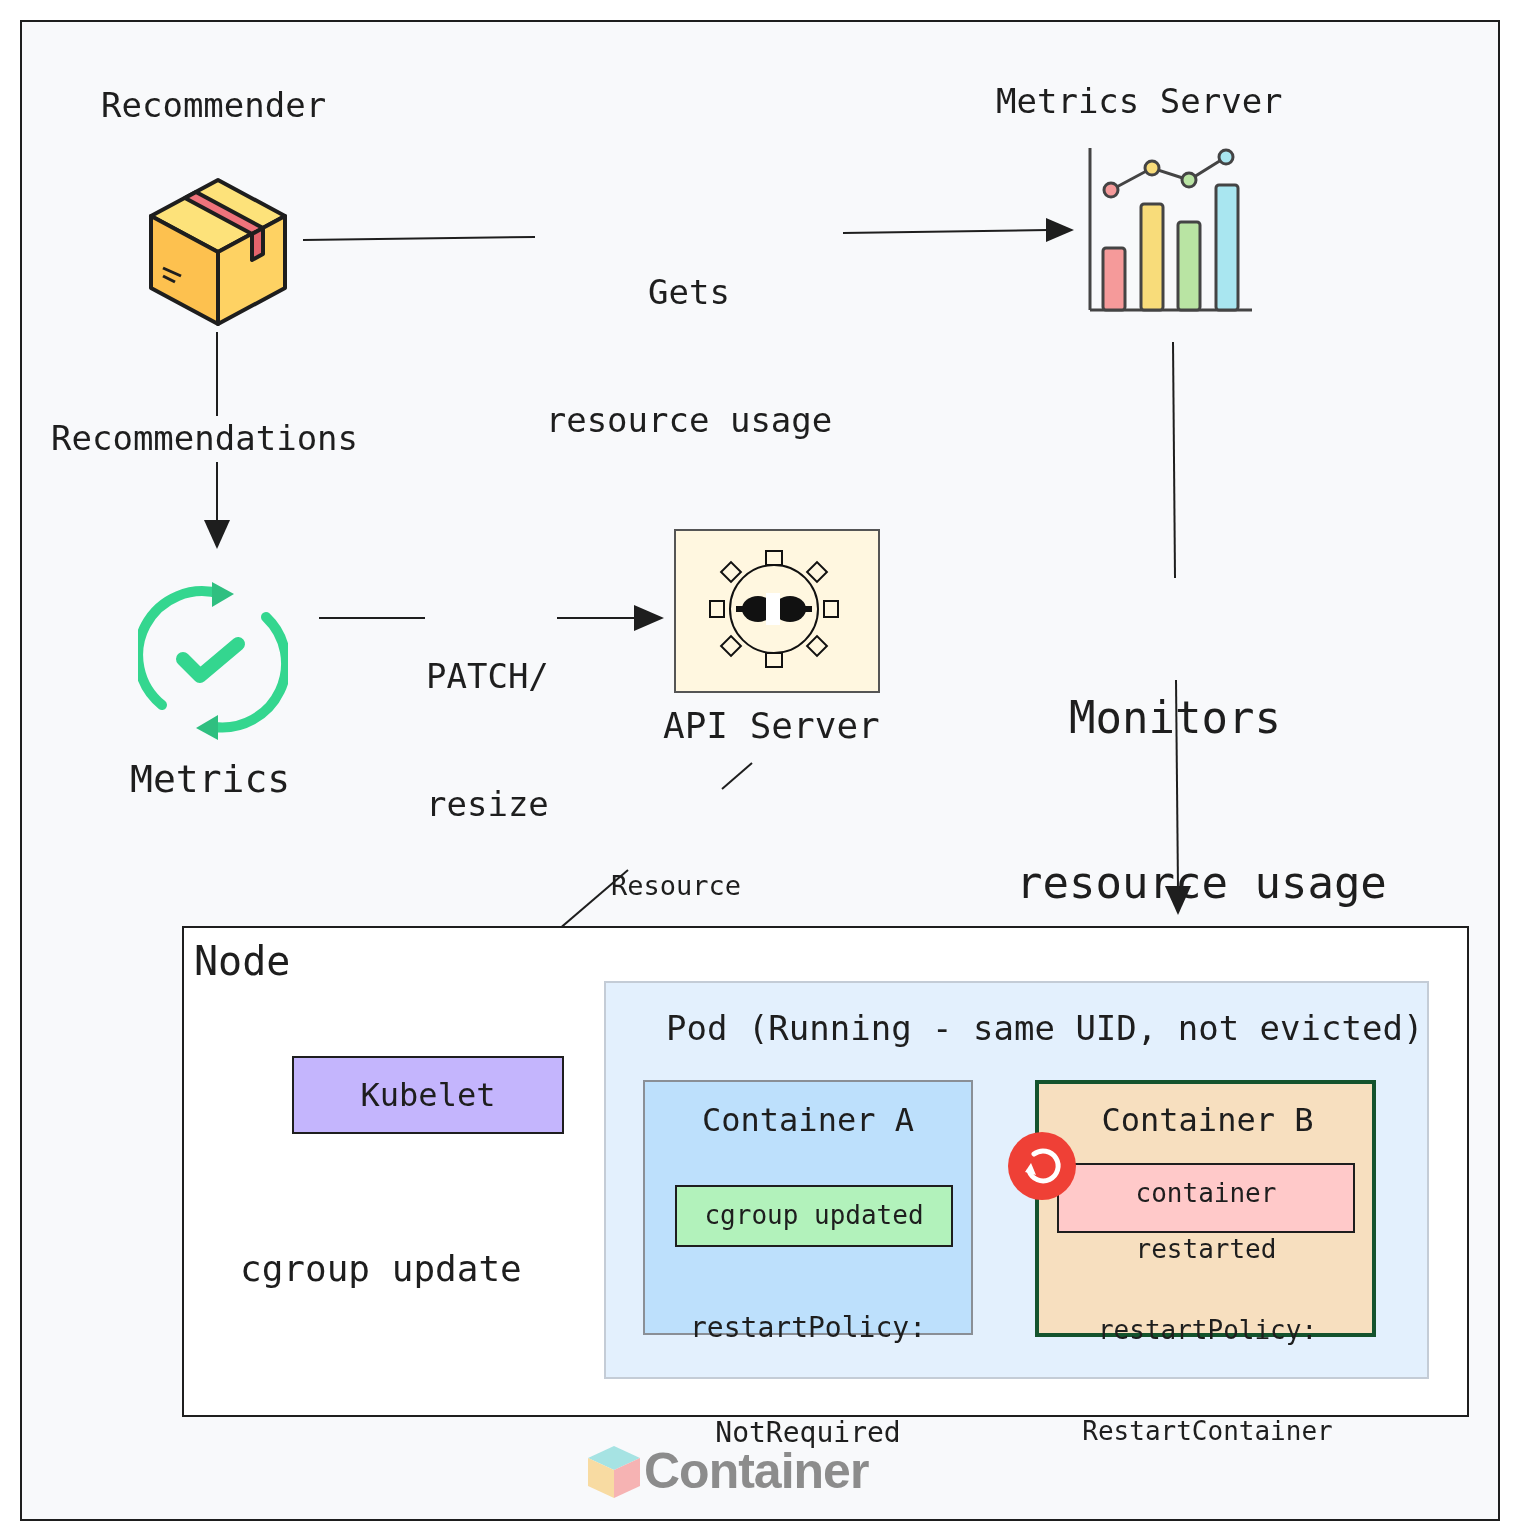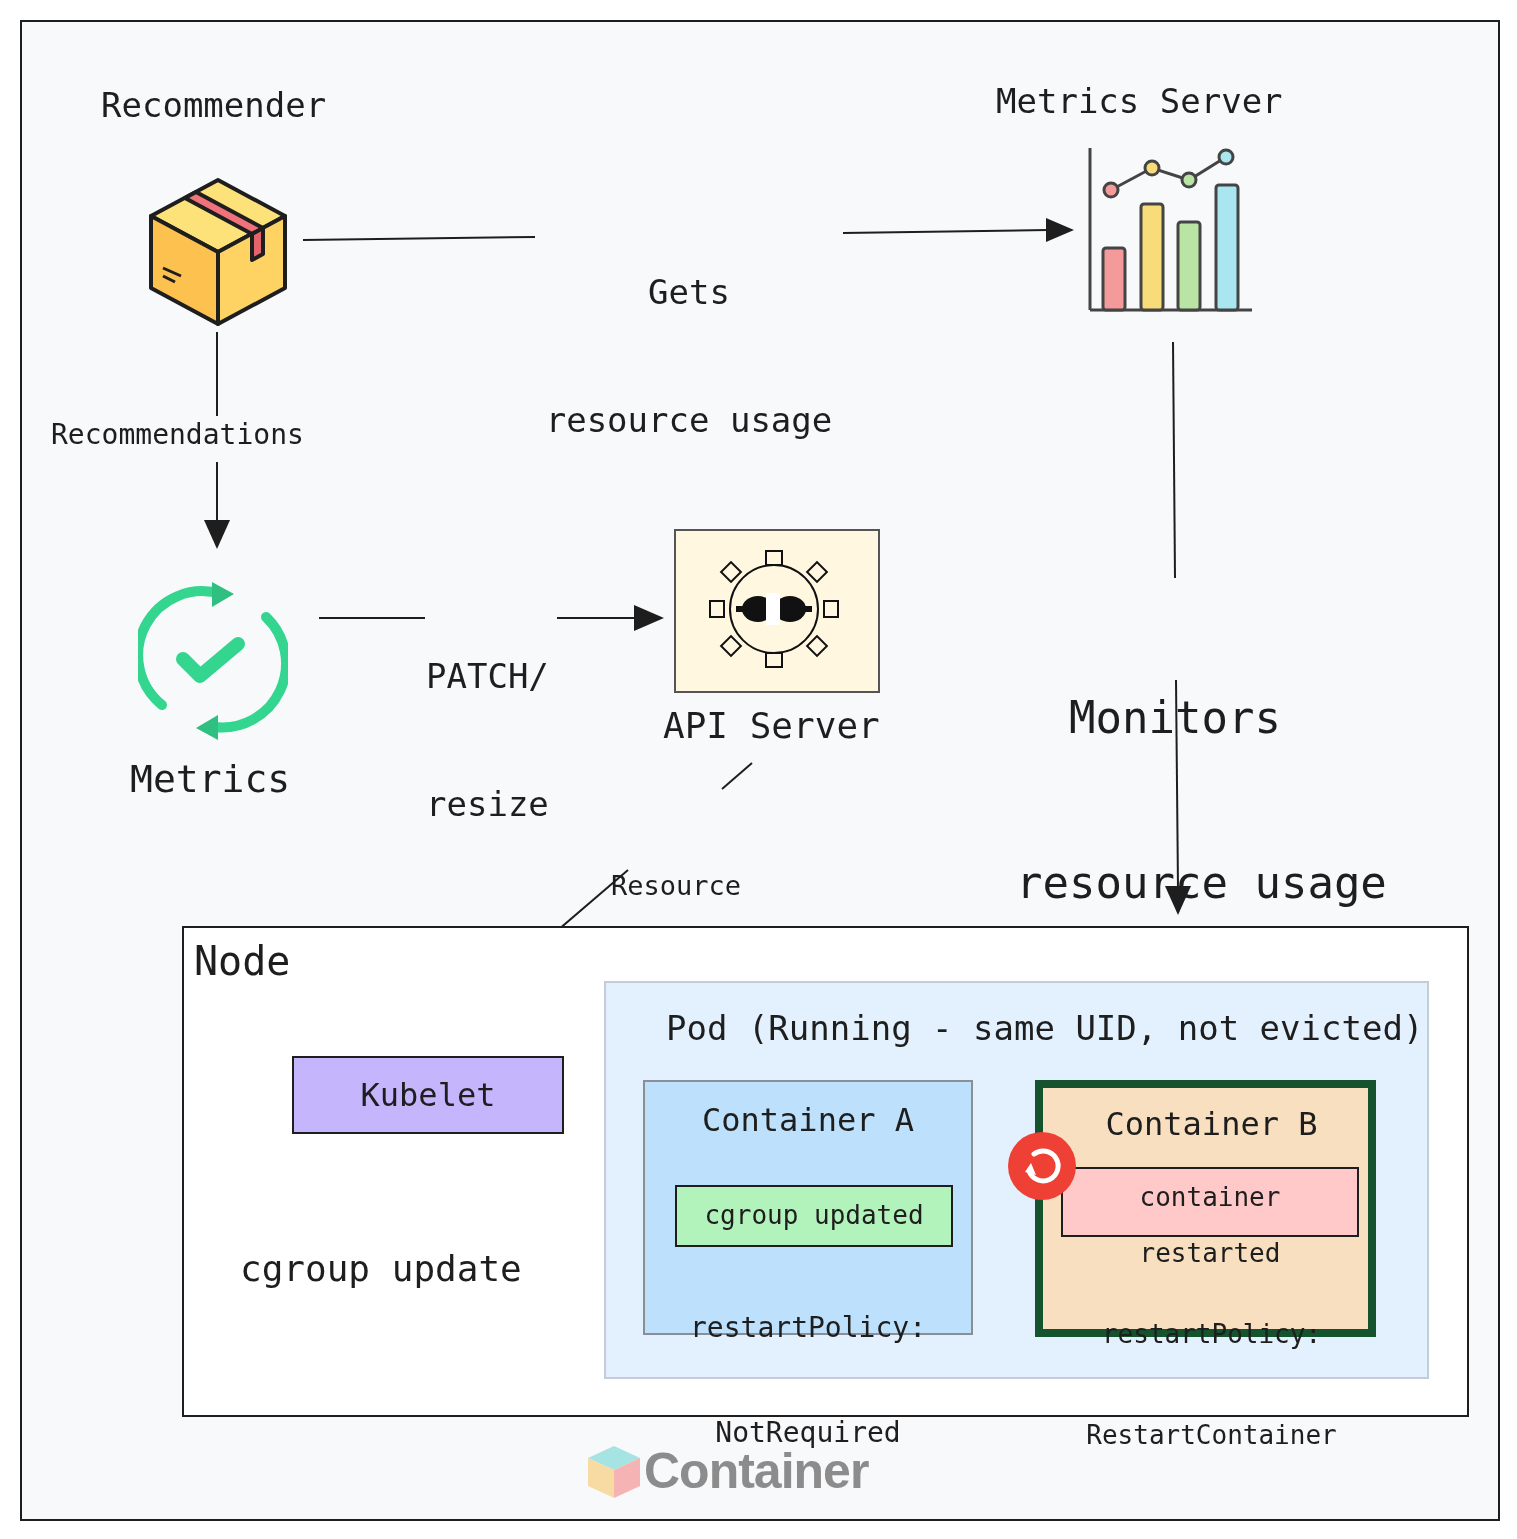--- a/index.html
+++ b/index.html
@@ -80,21 +80,21 @@
     <circle cx="103" cy="34" r="7" fill="#b9e4a3"></circle>
     <circle cx="140" cy="11" r="7" fill="#a9e6f0"></circle>
   </g>
 </svg>
 
 <div class="lbl center" style="left:534px;top:186px;width:310px;font-size:34px;">
   <div>Gets</div>
   <div>resource usage</div>
 </div>
 
-<div class="lbl" style="left:51px;top:417px;font-size:28px;">Recommendations</div>
+<div class="lbl" style="left:51px;top:417px;font-size:34px;">Recommendations</div>
 
 <svg class="abs" style="left:138px;top:580px;" width="150" height="162" viewBox="0 0 150 162">
   <path d="M83,14 A64,64 0 0 0 24,125" fill="none" stroke="#34d68f" stroke-width="10" stroke-linecap="round"></path>
   <path d="M128,37 A64,64 0 0 1 76,147" fill="none" stroke="#34d68f" stroke-width="10" stroke-linecap="round"></path>
   <path d="M74,2 L96,14 L74,27 z" fill="#2fbf80"></path>
   <path d="M80,135 L58,148 L80,160 z" fill="#2fbf80"></path>
   <path d="M45,79 L62,96 L100,64" fill="none" stroke="#34d68f" stroke-width="14" stroke-linecap="round" stroke-linejoin="round"></path>
 </svg>
 <div class="lbl" style="left:130px;top:756px;font-size:38px;">Metrics</div>
 
@@ -151,21 +151,21 @@
 
 <div class="box" style="left:643px;top:1080px;width:330px;height:255px;background:#bde0fc;border:2px solid #8a8f96;">
   <div class="lbl center" style="left:0;top:18px;width:326px;font-size:32px;">Container A</div>
   <div class="box center" style="left:30px;top:75px;width:278px;height:62px;background:#b2f2bb;border:2px solid #1e1e1e;font-size:26px;line-height:56px;margin-top:28px;">cgroup updated</div>
   <div class="lbl center" style="left:0;top:158px;width:326px;font-size:28px;line-height:1.25;">
     <div>restartPolicy:</div>
     <div>NotRequired</div>
   </div>
 </div>
 
-<div class="box" style="left:1035px;top:1080px;width:341px;height:257px;background:#f7dfbf;border:8px solid #14532d;">
+<div class="box" style="left:1035px;top:1080px;width:341px;height:257px;background:#f7dfbf;border:4px solid #14532d;">
   <div class="lbl center" style="left:0;top:16px;width:337px;font-size:32px;">Container B</div>
   <div class="box center" style="left:18px;top:79px;width:298px;height:70px;background:#ffc9c9;border:2px solid #1e1e1e;font-size:26px;line-height:56px;">container restarted</div>
   <div class="lbl center" style="left:0;top:162px;width:337px;font-size:26px;line-height:1.3;">
     <div>restartPolicy:</div>
     <div>RestartContainer</div>
   </div>
 </div>
 
 <svg class="abs" style="left:1007px;top:1131px;" width="70" height="70" viewBox="0 0 70 70">
   <circle cx="35" cy="35" r="34" fill="#ef4036"></circle>

